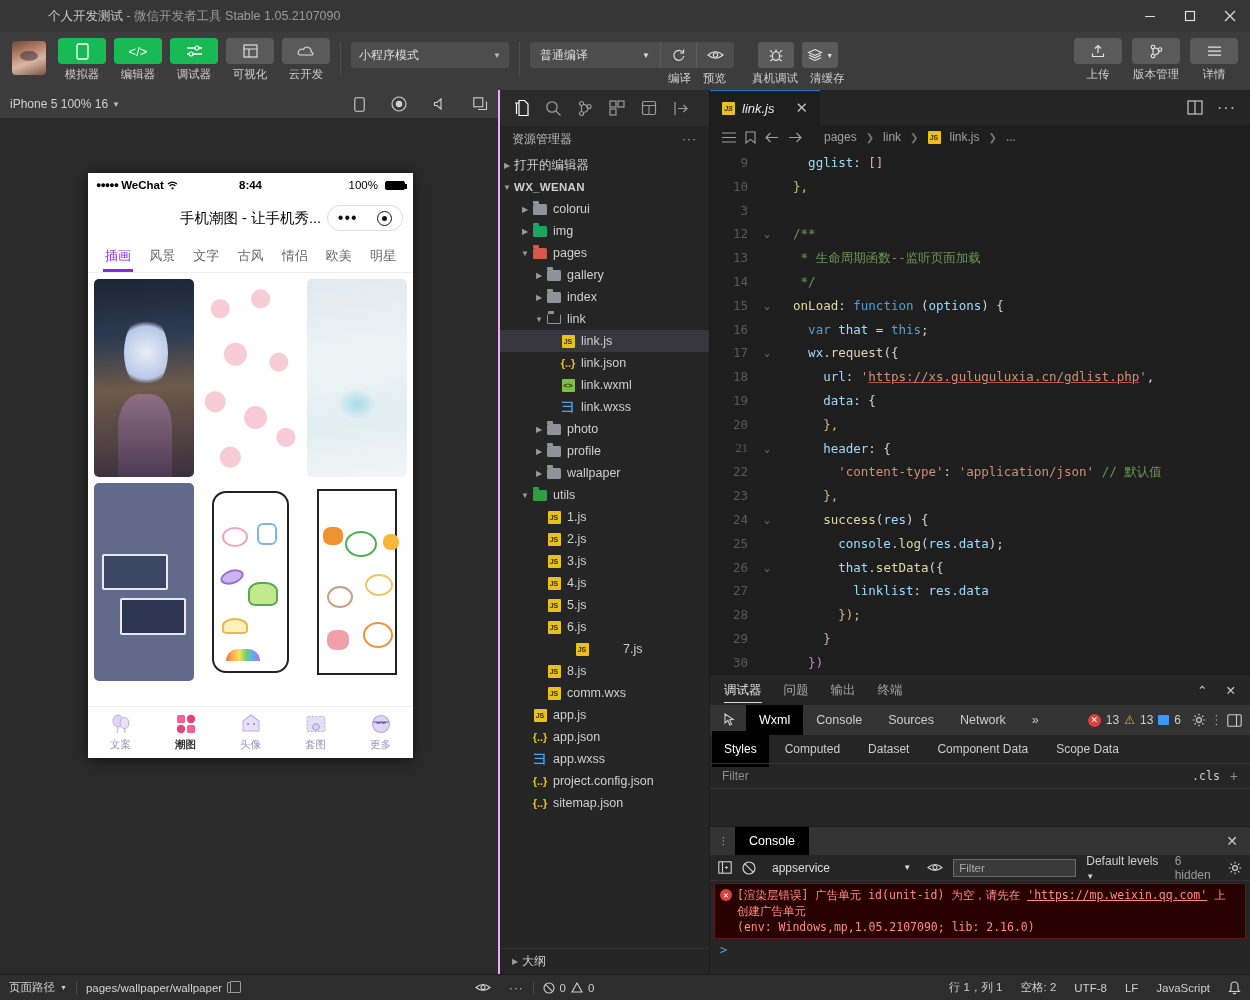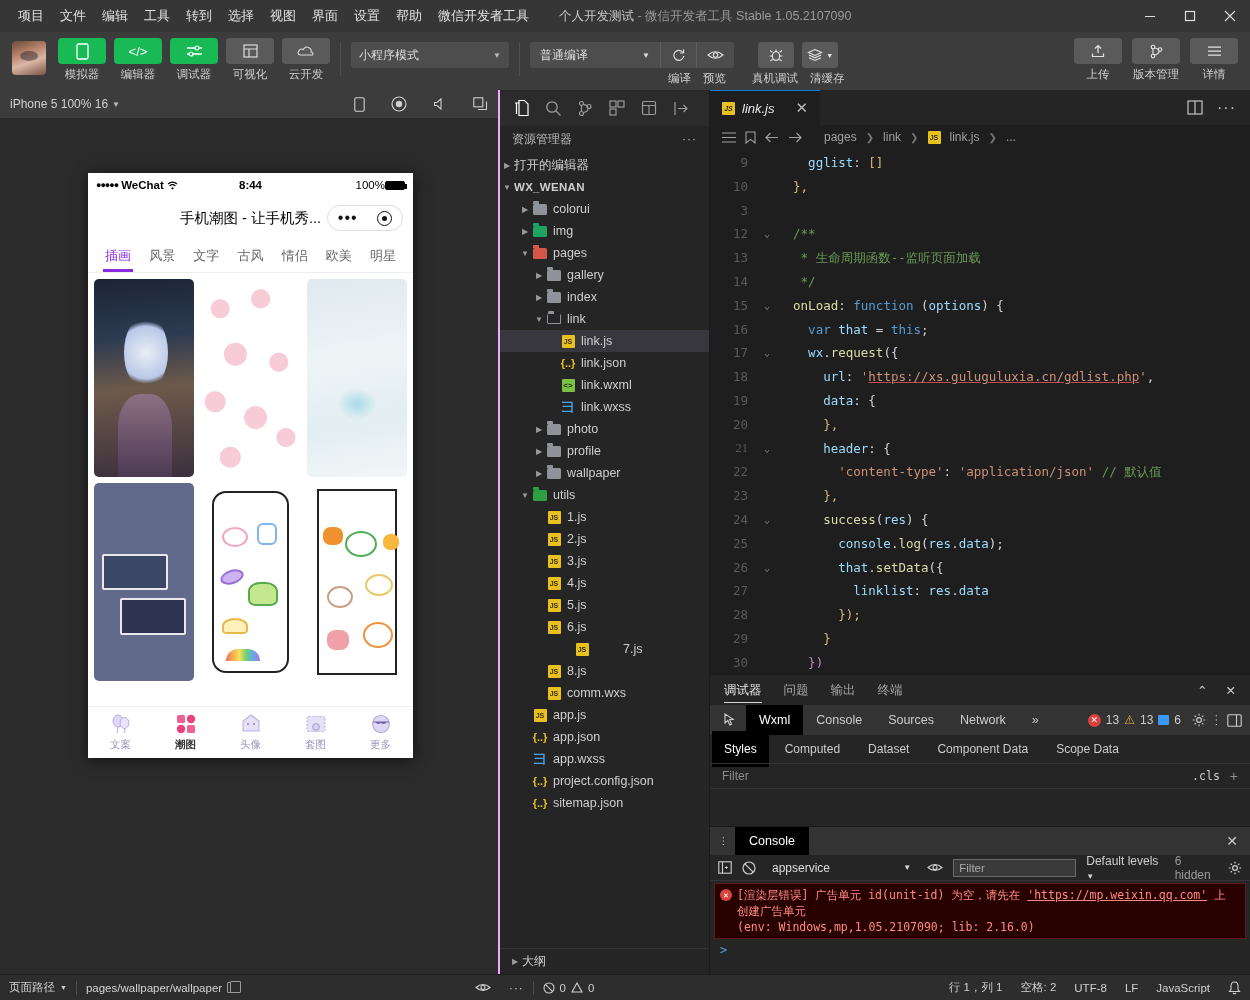--- a/index.html
+++ b/index.html
@@ -5,21 +5,21 @@
   * { box-sizing: border-box; margin:0; padding:0; }
   html,body { width:1250px; height:1000px; overflow:hidden; background:#2d2d2d;
     font-family:"Liberation Sans","DejaVu Sans",sans-serif; color:#ccc; }
   .app { position:relative; width:1250px; height:1000px; display:flex; flex-direction:column; }
 
   
   .titlebar { height:32px; background:#363636; display:flex; align-items:center;
      flex:0 0 32px; padding-left:10px; }
   .menu { display:flex; align-items:center; gap:0px; }
   .menu-item { font-size:13px; color:#e0e0e0; padding:4px 8px; white-space:nowrap; }
-  .win-title { font-size:12.5px; color:#9a9a9a; margin-left:22px; white-space:nowrap; }
+  .win-title { font-size:12.5px; color:#9a9a9a; margin-left:38px; white-space:nowrap; }
   .win-title .proj { color:#c9c9c9; }
   .win-ctrls { margin-left:auto; display:flex; height:32px; }
   .win-btn { width:40px; height:32px; display:flex; align-items:center; justify-content:center;
       color:#ddd; }
 
   
   .toolbar { height:58px; flex:0 0 58px; background:#3c3c3c; display:flex; align-items:flex-start;
       padding:6px 12px 0 12px; }
   .avatar { width:34px; height:34px; border-radius:4px; margin-top:3px; margin-right:12px;
       background:linear-gradient(160deg,#6b4a3a 0%,#b9836d 35%,#d9b7a5 60%,#7a5547 100%);
@@ -60,21 +60,21 @@
   .sim-bar .caret{font-size:8px;margin-left:4px;color:#bbb;}
   .sim-bar .icos { margin-left:auto; display:flex; gap:26px; align-items:center; color:#cfcfcf; }
   .sim-stage { flex:1; position:relative; background:#2b2b2b; }
   .phone { position:absolute; left:88px; top:55px; width:325px; height:585px; background:#fff;
       box-shadow:0 2px 14px rgba(0,0,0,.6); display:flex; flex-direction:column; overflow:hidden; }
   .statusbar { height:24px; display:flex; align-items:center; padding:0 8px; font-size:11.5px;
       color:#000; flex:0 0 24px; }
   .statusbar .carrier{display:flex;align-items:center;gap:3px;font-weight:600;}
   .dots{letter-spacing:-1px;font-size:9px;}
   .statusbar .time{position:absolute;left:0;right:0;text-align:center;font-weight:600;pointer-events:none;}
-  .statusbar .batt{margin-left:auto;display:flex;align-items:center;gap:0;z-index:2;}
+  .statusbar .batt{margin-left:auto;display:flex;align-items:center;gap:7px;z-index:2;}
   .battbox{width:20px;height:9px;border:1px solid #000;border-radius:2px;position:relative;background:#000;}
   .battbox:after{content:"";position:absolute;right:-3px;top:2px;width:2px;height:5px;background:#000;}
   .navbar { height:42px; flex:0 0 42px; display:flex; align-items:center; justify-content:center;
       position:relative; font-size:14.5px; color:#000; }
   .capsule { position:absolute; right:10px; top:8px; width:76px; height:26px; border:1px solid #ddd;
       border-radius:13px; display:flex; align-items:center; justify-content:space-around; }
   .cap-dots{font-size:16px;letter-spacing:1px;color:#111;line-height:10px;}
   .cap-circ{width:15px;height:15px;border:1.7px solid #111;border-radius:50%;display:flex;
       align-items:center;justify-content:center;}
   .cap-circ i{width:5px;height:5px;background:#111;border-radius:50%;display:block;}
@@ -237,33 +237,20 @@
   .copyico:after{content:"";position:absolute;left:2px;top:-2px;width:9px;height:10px;
       border:1px solid #9a9a9a;border-radius:1px;background:#2d2d2d;}
   svg{display:block;}
 </style>
 </head>
 <body>
 
 <div class="app">
 
   <div class="titlebar">
-    <div class="menu" id="menubar">
-        <div class="menu-item">项目</div>
-        <div class="menu-item">文件</div>
-        <div class="menu-item">编辑</div>
-        <div class="menu-item">工具</div>
-        <div class="menu-item">转到</div>
-        <div class="menu-item">选择</div>
-        <div class="menu-item">视图</div>
-        <div class="menu-item">界面</div>
-        <div class="menu-item">设置</div>
-        <div class="menu-item">帮助</div>
-        <div class="menu-item">微信开发者工具</div>
-      </div>
     <div class="win-title">
       <span class="proj">个人开发测试</span>
       <span>- 微信开发者工具 Stable 1.05.2107090</span>
     </div>
     <div class="win-ctrls">
       <div class="win-btn">
         <svg width="12" height="12" viewBox="0 0 12 12">
             <rect x="1" y="6" width="10" height="1" fill="#ddd"></rect>
           </svg>
       </div>

